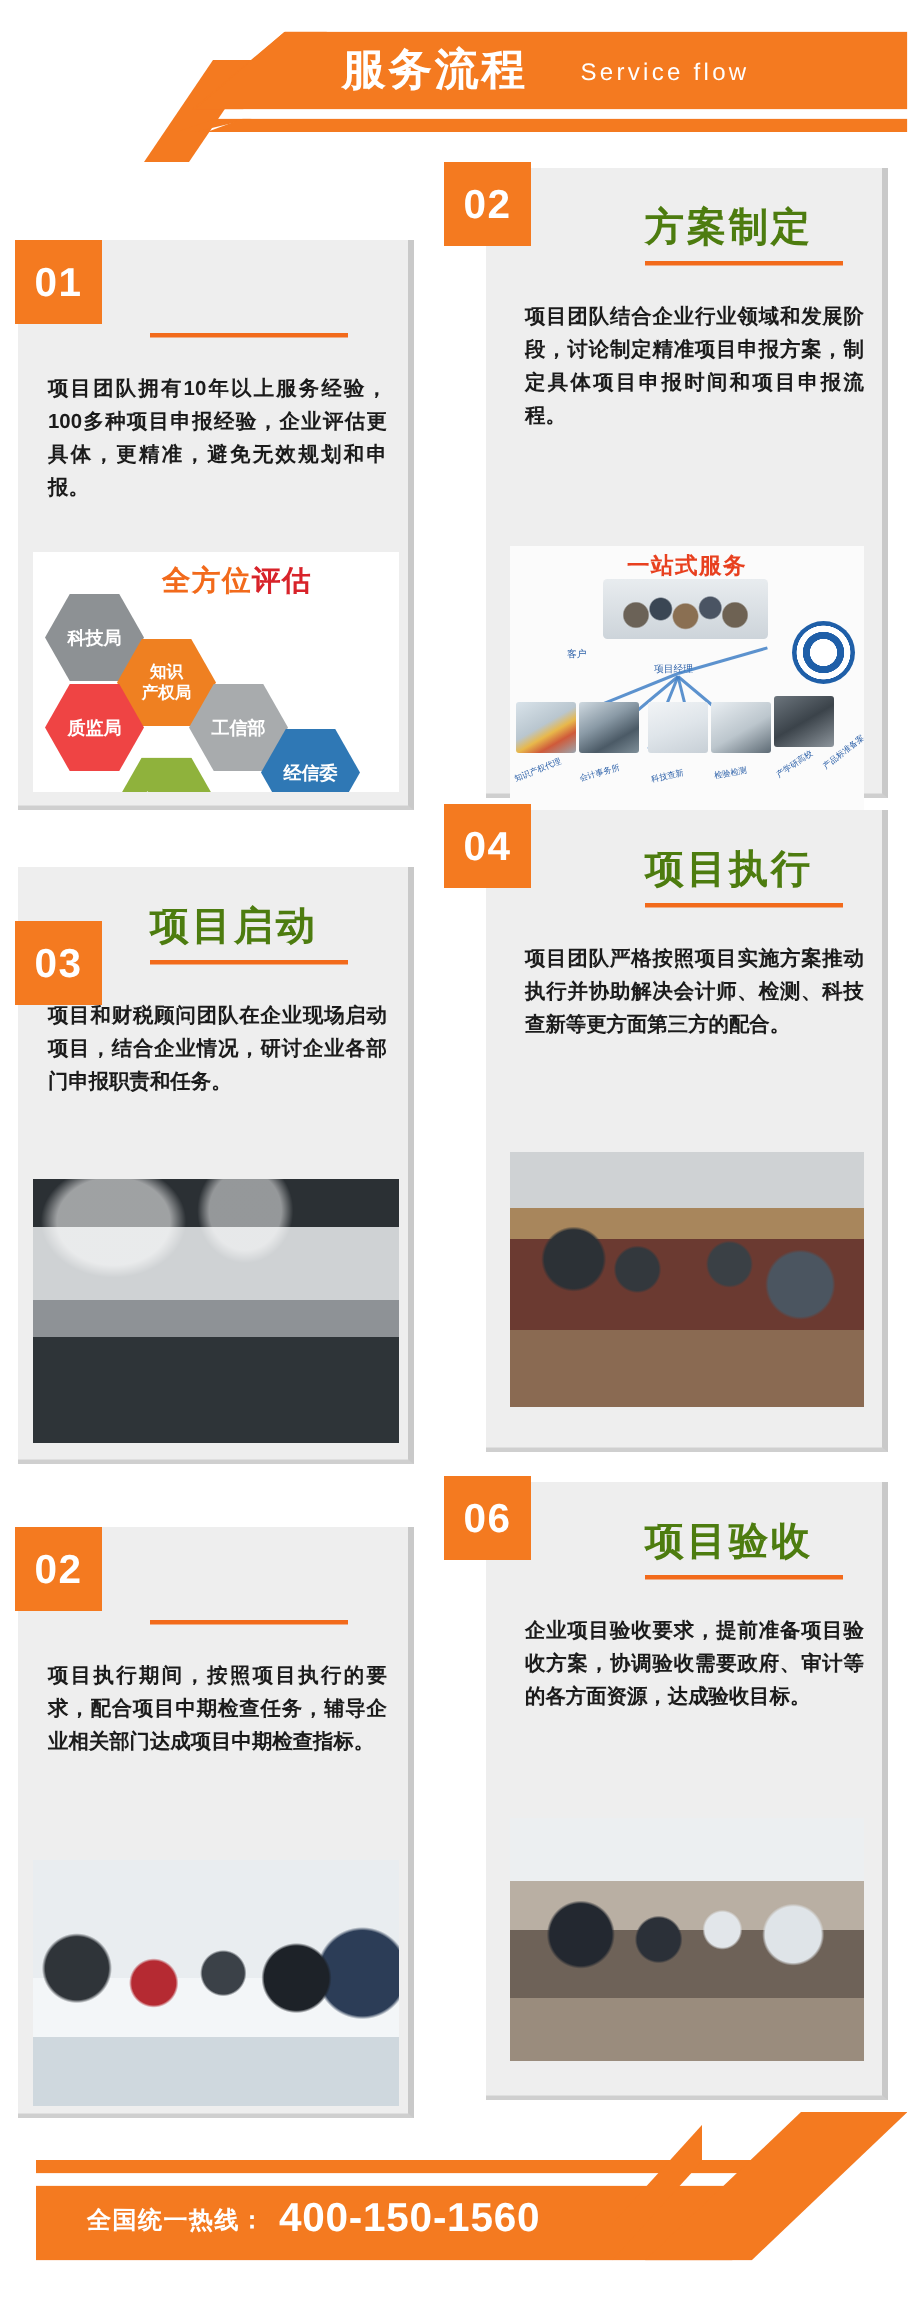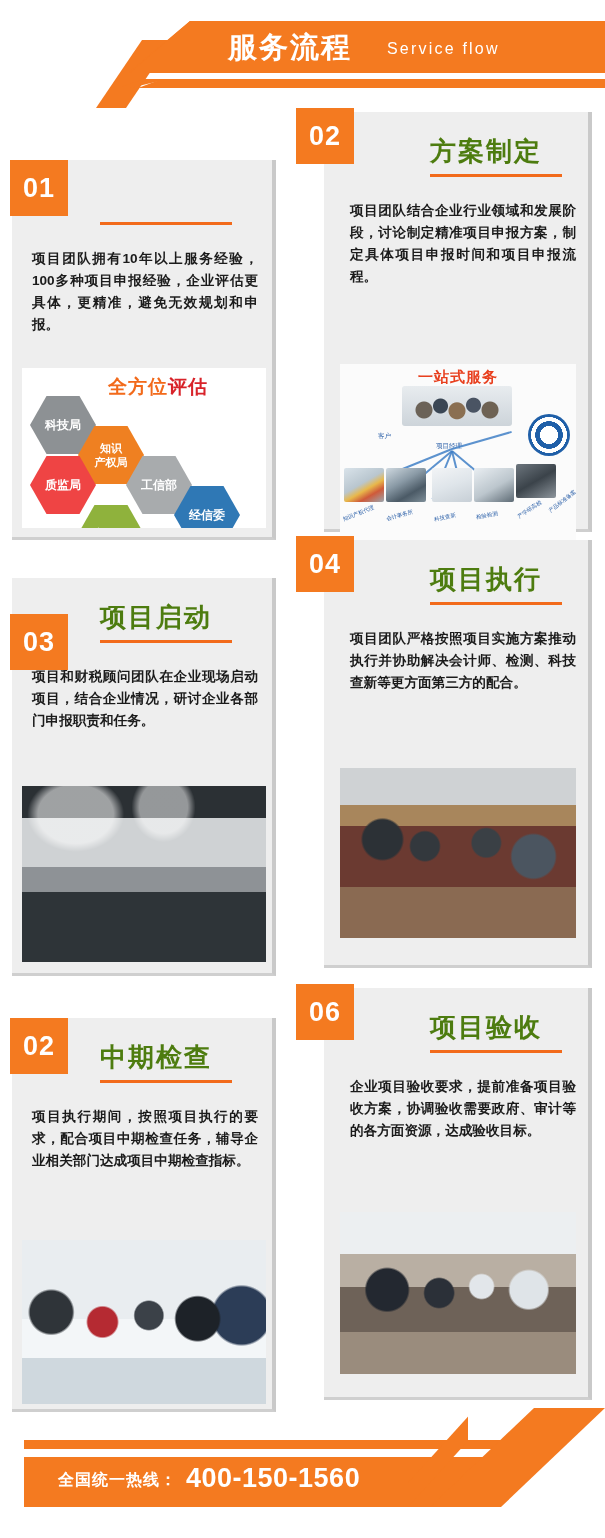--- a/index.html
+++ b/index.html
@@ -258,21 +258,20 @@
        background:
          radial-gradient(circle at 18% 42%, #2c3136 0 9%, transparent 10%),
          radial-gradient(circle at 36% 46%, #33383d 0 8%, transparent 9%),
          radial-gradient(circle at 62% 44%, #3a4045 0 8%, transparent 9%),
          radial-gradient(circle at 82% 52%, #4b5560 0 10%, transparent 11%),
          linear-gradient(#cfd2d4 0 22%, #a8865c 22% 34%, #6b3a31 34% 70%, #8a6a52 70% 100%);"></div>
 </div>
 <div class="badge" style="left:296px; top:536px;">04</div>
 
 <div class="card left" style="top:1018px; height:394px;">
-  <div class="card-title" style="left:88px; top:22px;">中期检查</div>
   <div class="title-rule" style="left:88px; top:62px; width:132px;"></div>
   <div class="card-body" style="left:20px; top:88px; width:226px;">项目执行期间，按照项目执行的要求，配合项目中期检查任务，辅导企业相关部门达成项目中期检查指标。</div>
   <div class="photo" style="left:10px; top:222px; width:244px; height:164px;
        background:
          radial-gradient(circle at 12% 44%, #2f3439 0 9%, transparent 10%),
          radial-gradient(circle at 33% 50%, #b52a32 0 8%, transparent 9%),
          radial-gradient(circle at 52% 46%, #3b4148 0 9%, transparent 10%),
          radial-gradient(circle at 72% 48%, #1d2228 0 11%, transparent 12%),
          radial-gradient(circle at 90% 46%, #2c3d57 0 12%, transparent 13%),
          linear-gradient(#e9edf0 0 48%, #f3f6f8 48% 72%, #cfd8de 72% 100%);"></div>

